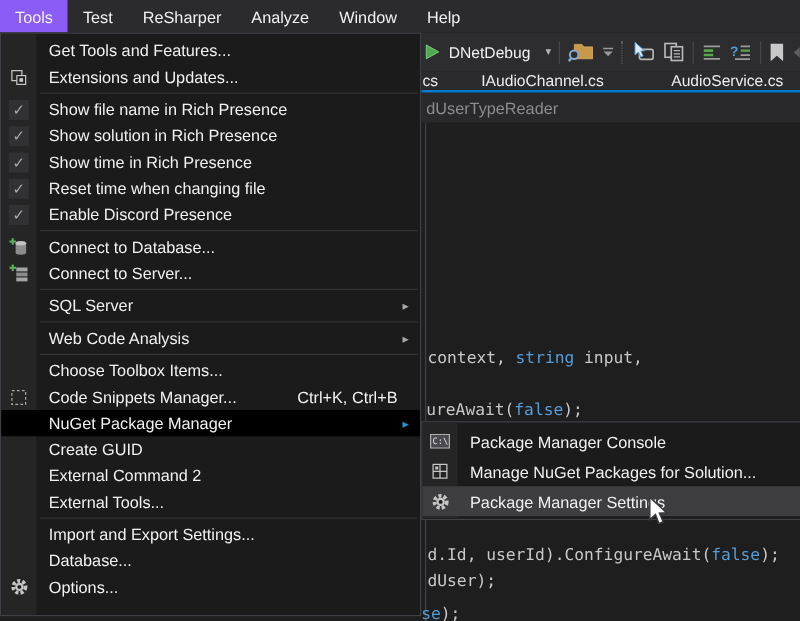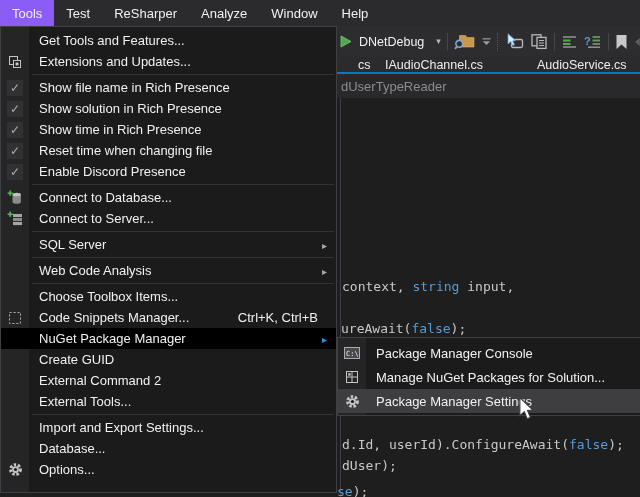--- a/index.html
+++ b/index.html
@@ -356,15 +356,15 @@
       <span class="mlabel">Package Manager Settings</span>
     </div>
   </div>
 
 <div class="mouse-cursor">
   <svg width="17" height="24" viewBox="0 0 12 18">
     <path d="M1 0.5 L1 14 L4.4 11 L6.5 16.4 L9 15.3 L6.8 10.1 L11 9.9 Z" fill="#FFFFFF" stroke="#3A3A3A" stroke-width="0.9"></path>
   </svg>
 </div>
 
-<span class="tab" style="left: 358px;">cs</span>
+<span class="tab" style="left: 338px;">cs</span>
 <span class="tab" style="left: 385px;">IAudioChannel.cs</span>
 <span class="tab" style="left: 537px;">AudioService.cs</span>
 
 </body></html>

